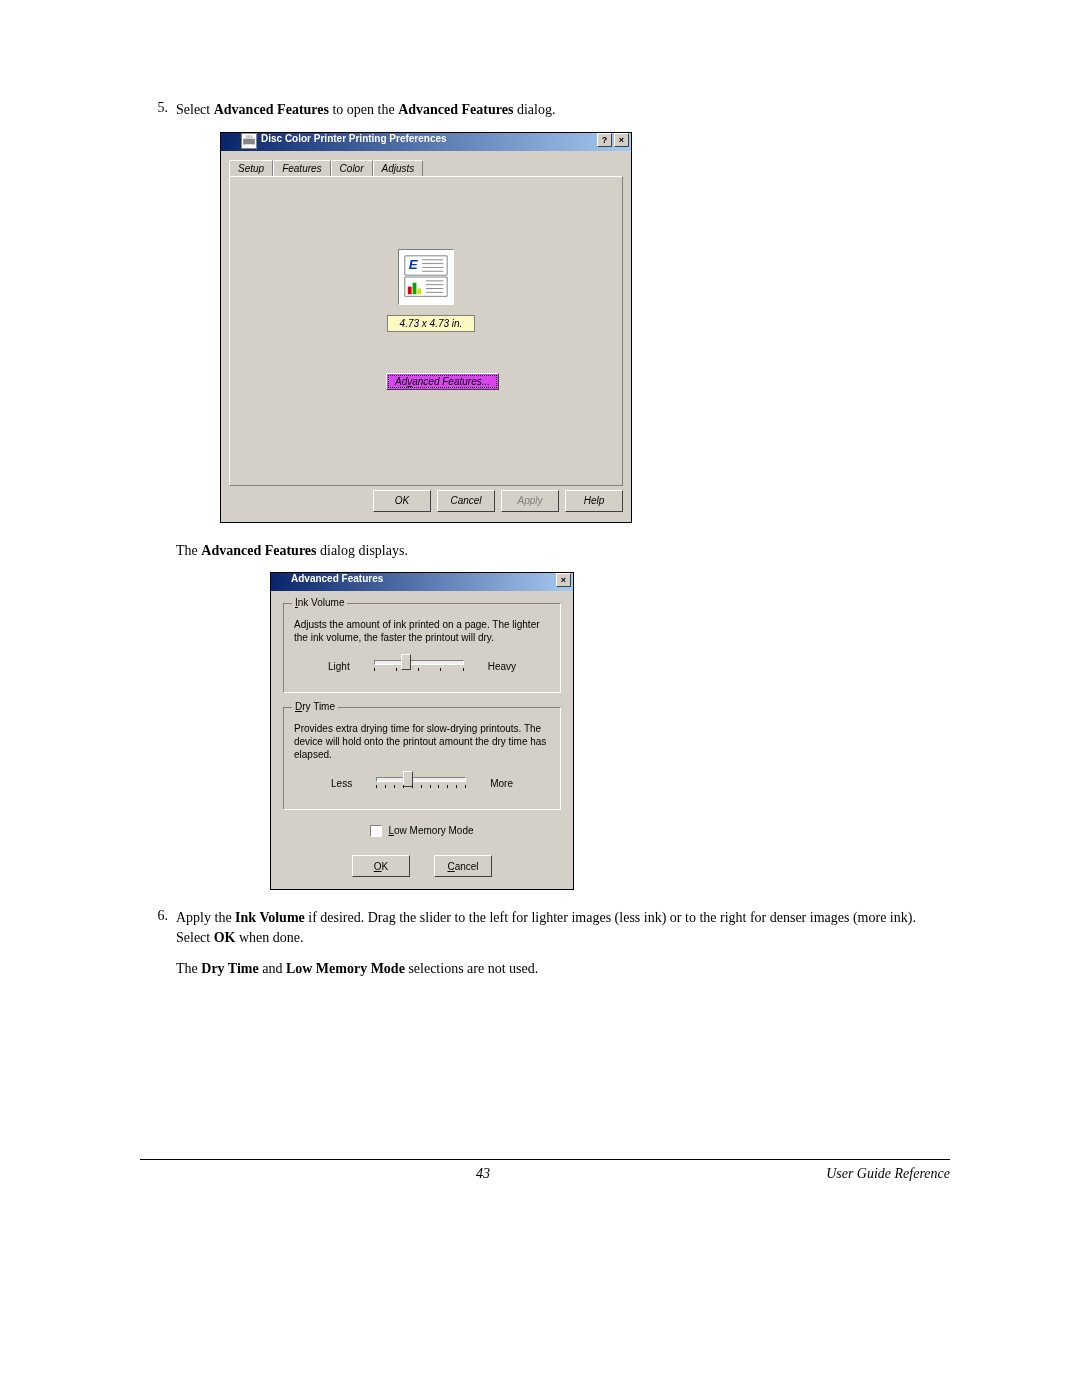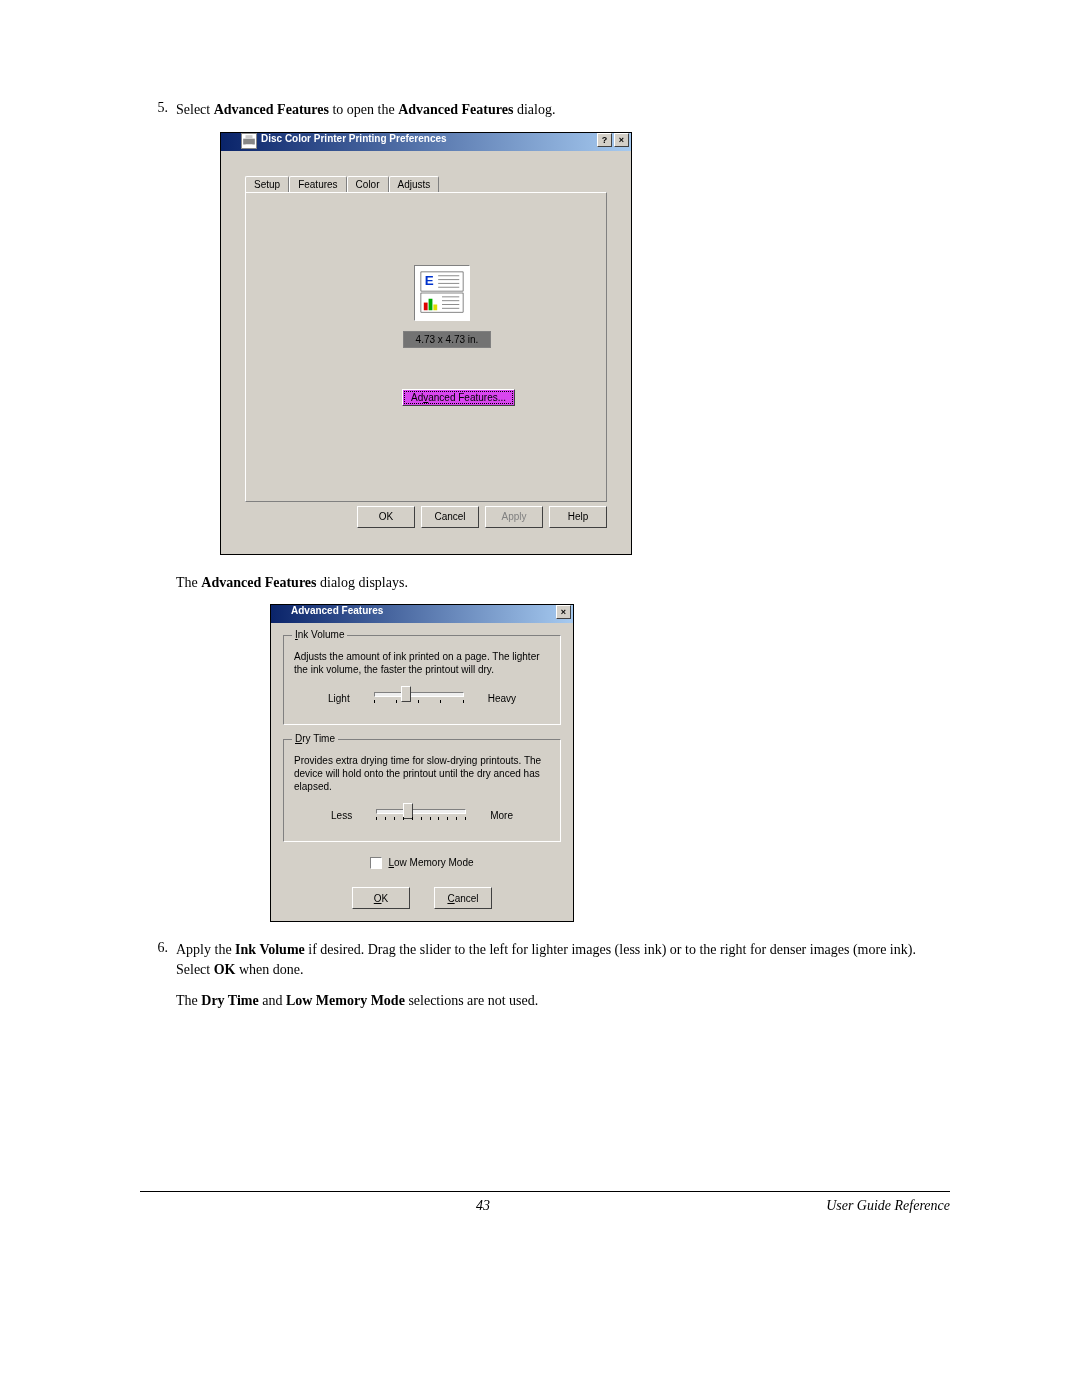--- a/index.html
+++ b/index.html
@@ -85,21 +85,22 @@
     box-sizing: border-box;
     display: flex;
     align-items: center;
     justify-content: center;
     font-size: 9px;
     font-weight: bold;
     color: #000;
     font-family: Arial, sans-serif;
   }
   .d1-body {
-    padding: 24px;
+    padding: 8px;
+    font-style: italic;
   }
   .tabstrip {
     display: flex;
     border-bottom: 1px solid #fff;
     margin-bottom: -1px;
   }
   .tab {
     padding: 2px 8px;
     background: #d4d0c8;
     border: 1px solid;
@@ -142,21 +143,21 @@
     padding: 4px;
     box-sizing: border-box;
   }
   .preview-box svg { width: 100%; height: 100%; }
   .size-label {
     position: absolute;
     left: 157px;
     top: 138px;
     width: 78px;
     text-align: center;
-    background: #737373;
+    background: #fef9c3;
     border: 1px solid #808080;
     padding: 2px 4px;
     font-size: 10px;
   }
   .adv-btn {
     position: absolute;
     left: 156px;
     top: 196px;
     padding: 2px 8px;
     background: #d946ef;
@@ -406,21 +407,21 @@
                 </div>
             </div>
             <span>Heavy</span>
           </div>
         </div>
 
         <div class="groupbox">
           <div class="legend">
             <span class="u">D</span><span>ry Time</span>
           </div>
-          <div class="group-desc">Provides extra drying time for slow-drying printouts. The device will hold onto the printout until the dry anced has elapsed.</div>
+          <div class="group-desc">Provides extra drying time for slow-drying printouts. The device will hold onto the printout amount the dry time has elapsed.</div>
           <div class="slider-row">
             <span>Less</span>
             <div class="hslider">
               <div class="track"></div>
               <div class="thumb" id="dry-thumb" style="left: 30%;"></div>
               <div class="ticks" id="dry-ticks">
                   <span></span>
                   <span></span>
                   <span></span>
                   <span></span>

